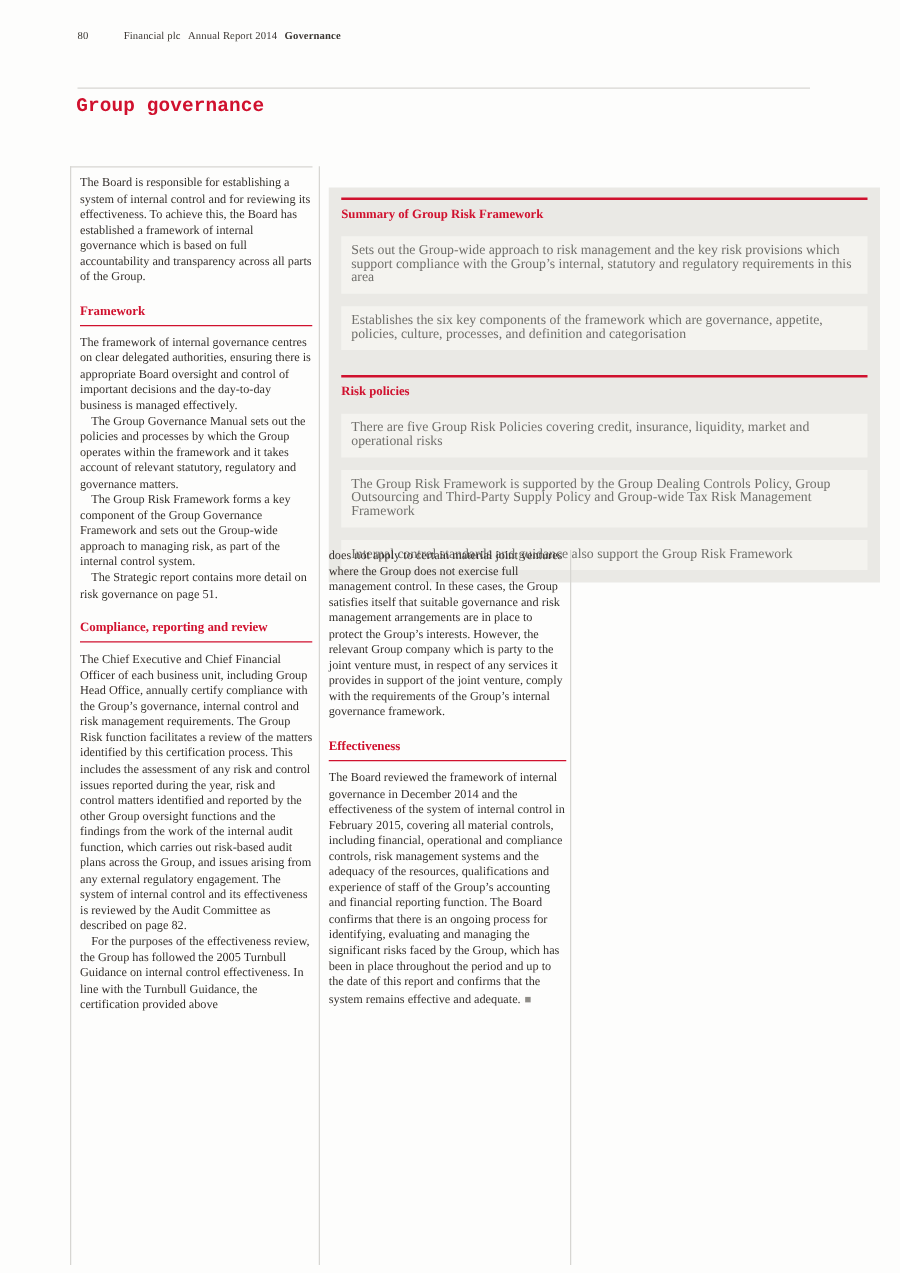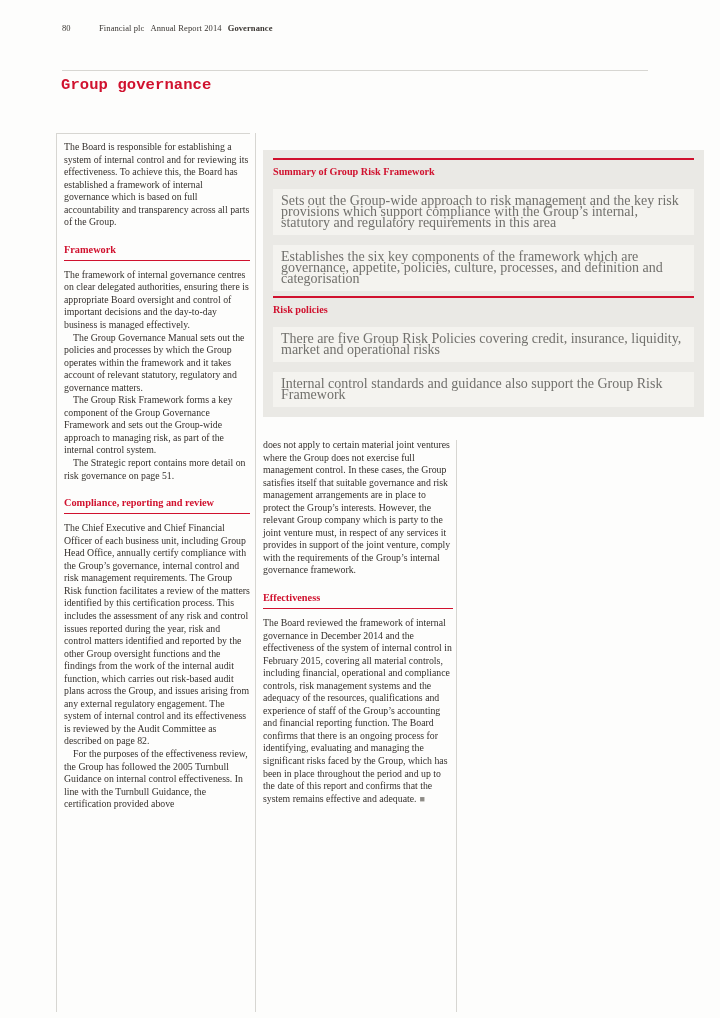--- a/index.html
+++ b/index.html
@@ -43,26 +43,26 @@
   
   .body p{font-size:9.8px;line-height:12.55px;color:var(--text);}
   .body p.ind{text-indent:9px;}
   h3.sub{font-size:10.3px;font-weight:bold;color:var(--accent);margin-top:14px;line-height:13px;}
   .red-rule{height:1px;background:var(--accent);margin:4px 0 8px;}
   
   .risk-panel{
     position:absolute;left:263px;top:150px;width:441px;
     background:var(--panel-bg);padding:8px 10px 10px;
   }
-  .panel-group + .panel-group{margin-top:5px;font-family:Liberation Serif, serif;}
+  .panel-group + .panel-group{margin-top:20px;font-family:Liberation Serif, serif;}
   .panel-section-rule{height:2px;background:var(--accent);margin-bottom:5px;}
   .panel-heading{font-size:10.2px;font-weight:bold;color:var(--accent);line-height:13px;margin-bottom:11px;}
   .panel-item{
     background:var(--panel-item-bg);color:var(--panel-text);
-    font-size:14px;line-height:11px;padding:6px 8px 7px;margin-bottom:10px;
+    font-size:11px;line-height:11px;padding:6px 8px 7px;margin-bottom:10px;
   }
   .panel-item:last-child{margin-bottom:0;}
   .end-marker{color:var(--marker);font-size:9px;margin-left:3px;}
 </style>
 </head>
 <body>
 
 <div class="running-header">
   <span class="pageno">80</span><span>Financial plc</span><span class="sep"></span><span>Annual Report 2014</span><span class="sep"></span><strong>Governance</strong>
 </div>
@@ -93,20 +93,21 @@
   <div class="panel-group">
     <div class="panel-section-rule"></div>
     <div class="panel-heading">Summary of Group Risk Framework</div>
     <div class="panel-item">Sets out the Group-wide approach to risk management and the key risk provisions which support compliance with the Group’s internal, statutory and regulatory requirements in this area</div>
     <div class="panel-item">Establishes the six key components of the framework which are governance, appetite, policies, culture, processes, and definition and categorisation</div>
   </div>
   <div class="panel-group">
     <div class="panel-section-rule"></div>
     <div class="panel-heading">Risk policies</div>
     <div class="panel-item">There are five Group Risk Policies covering credit, insurance, liquidity, market and operational risks</div>
+    <div class="panel-item">The Group Risk Framework is supported by the Group Dealing Controls Policy, Group Outsourcing and Third-Party Supply Policy and Group-wide Tax Risk Management Framework</div>
     <div class="panel-item">Internal control standards and guidance also support the Group Risk Framework</div>
   </div>
 </section>
 
 <div class="v-divider-b"></div>
 
 <div class="col-middle body">
   <p>does not apply to certain material joint ventures where the Group does not exercise full management control. In these cases, the Group satisfies itself that suitable governance and risk management arrangements are in place to protect the Group’s interests. However, the relevant Group company which is party to the joint venture must, in respect of any services it provides in support of the joint venture, comply with the requirements of the Group’s internal governance framework.</p>
 
   <h3 class="sub">Effectiveness</h3>

